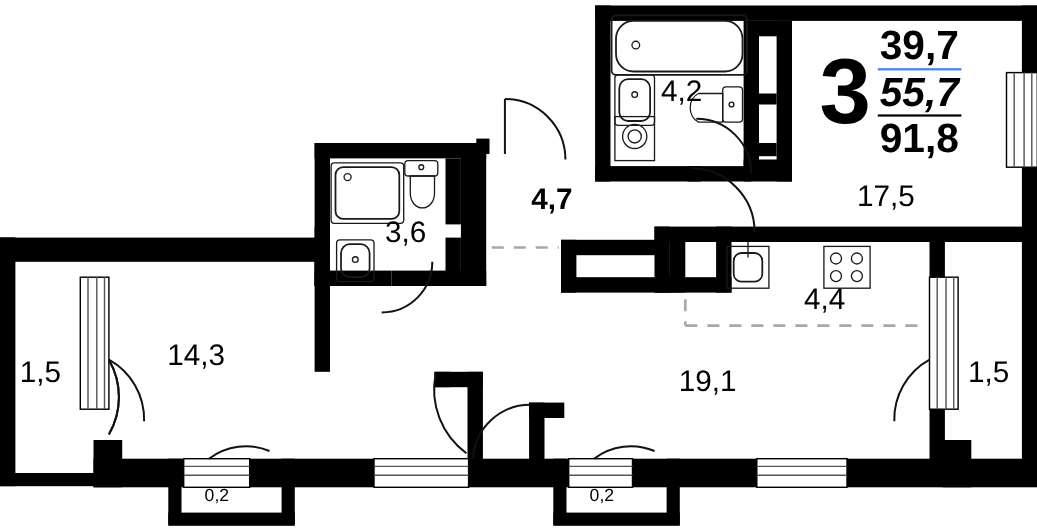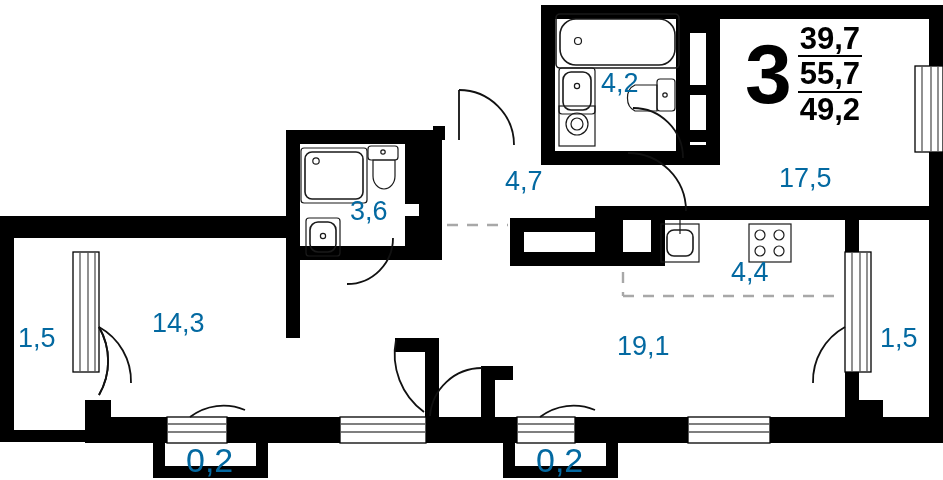--- a/index.html
+++ b/index.html
@@ -7,48 +7,48 @@
   #plan{
     position:relative;
     width:943px;height:480px;
     background:#ffffff;
     overflow:hidden;
   }
   #plan svg{position:absolute;left:0;top:0;}
   .lbl{
     position:absolute;
     font-family:"Liberation Sans",sans-serif;
-    color:#0369a1;
+    color:#000000;
     white-space:nowrap;
     line-height:1;
     -webkit-font-smoothing:antialiased;
   }
   .area-lbl{font-size:27px;letter-spacing:0px;}
-  .area-lbl-sm{font-size:34px;}
+  .area-lbl-sm{font-size:16px;}
   .rooms-badge{
     position:absolute;
     display:flex;
     align-items:center;
     gap:6px;
   }
   .rooms-num{
     font-size:84px;
     font-weight:bold;
     line-height:0.82;
     color:#000;
     font-family:"Liberation Sans",sans-serif;
   }
   .rooms-stack{
     display:flex;flex-direction:column;
     align-items:center;
-    font-size:31px;font-weight:bold;
+    font-size:37px;font-weight:bold;
     color:#000;line-height:1.08;
   }
   .rooms-stack span{display:block;padding:0 2px;}
-  .rooms-stack .mid{border-top:2px solid #000000;border-bottom:2px solid #000;}
+  .rooms-stack .mid{border-top:2px solid #3b82f6;border-bottom:2px solid #000;font-style:italic;}
 </style>
 </head>
 <body>
 
 <div id="plan">
 
   <svg width="943" height="480" viewBox="0 0 943 480">
     <defs>
       <style>
         .w{fill:#000;}
@@ -254,38 +254,38 @@
       <circle class="fxt" cx="779" cy="251" r="5"></circle>
     </g>
   </svg>
 
   <div class="lbl area-lbl" style="left:18px;top:325px;">1,5</div>
 
   <div class="lbl area-lbl" style="left:152px;top:310px;">14,3</div>
 
   <div class="lbl area-lbl" style="left:350px;top:198px;">3,6</div>
 
-  <div class="lbl area-lbl" style="left:505px;top:168px;">4,7</div>
+  <div class="lbl area-lbl" style="left:483px;top:168px;font-weight:bold;">4,7</div>
 
   <div class="lbl area-lbl" style="left:601px;top:70px;">4,2</div>
 
   <div class="lbl area-lbl" style="left:779px;top:165px;">17,5</div>
 
   <div class="lbl area-lbl" style="left:707px;top:259px;margin-left:24px;">4,4</div>
 
   <div class="lbl area-lbl" style="left:617px;top:333px;">19,1</div>
 
   <div class="lbl area-lbl" style="left:880px;top:325px;">1,5</div>
 
   <div class="lbl area-lbl-sm" style="left:186px;top:443px;">0,2</div>
 
   <div class="lbl area-lbl-sm" style="left:536px;top:443px;">0,2</div>
 
   <div class="rooms-badge" style="left:745px;top:22px;">
     <div class="rooms-num">3</div>
     <div class="rooms-stack">
       <span>39,7</span>
       <span class="mid">55,7</span>
-      <span>49,2</span>
+      <span>91,8</span>
     </div>
   </div>
 
 </div>
 
 </body></html>

